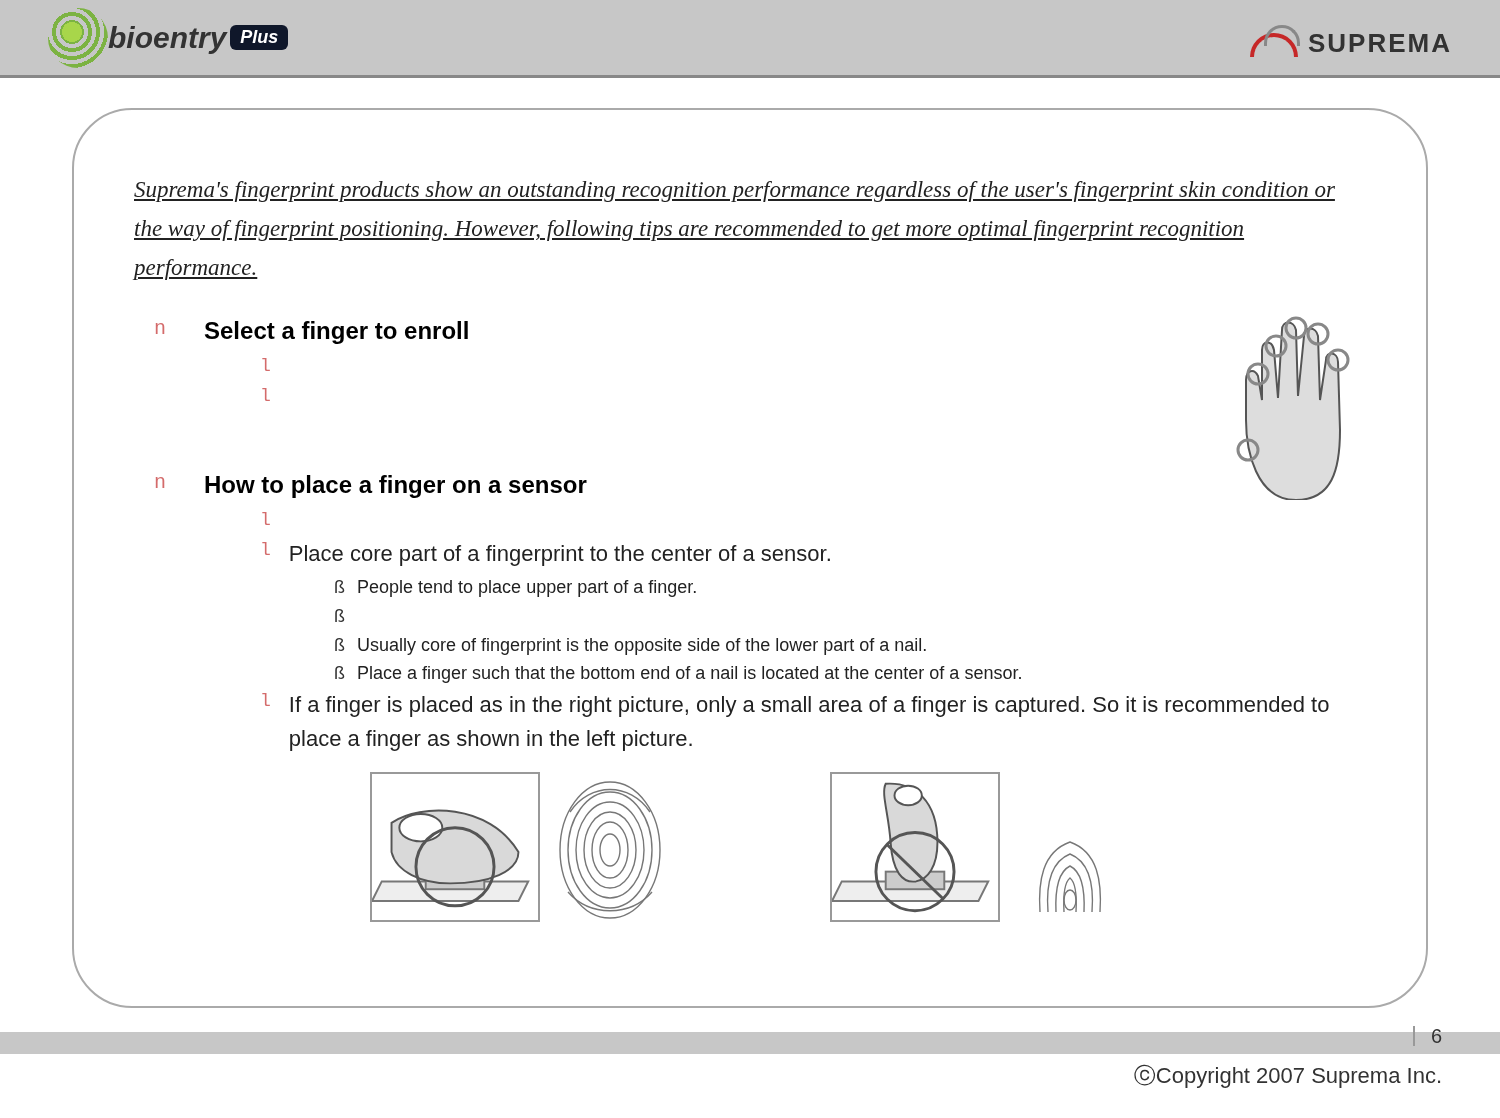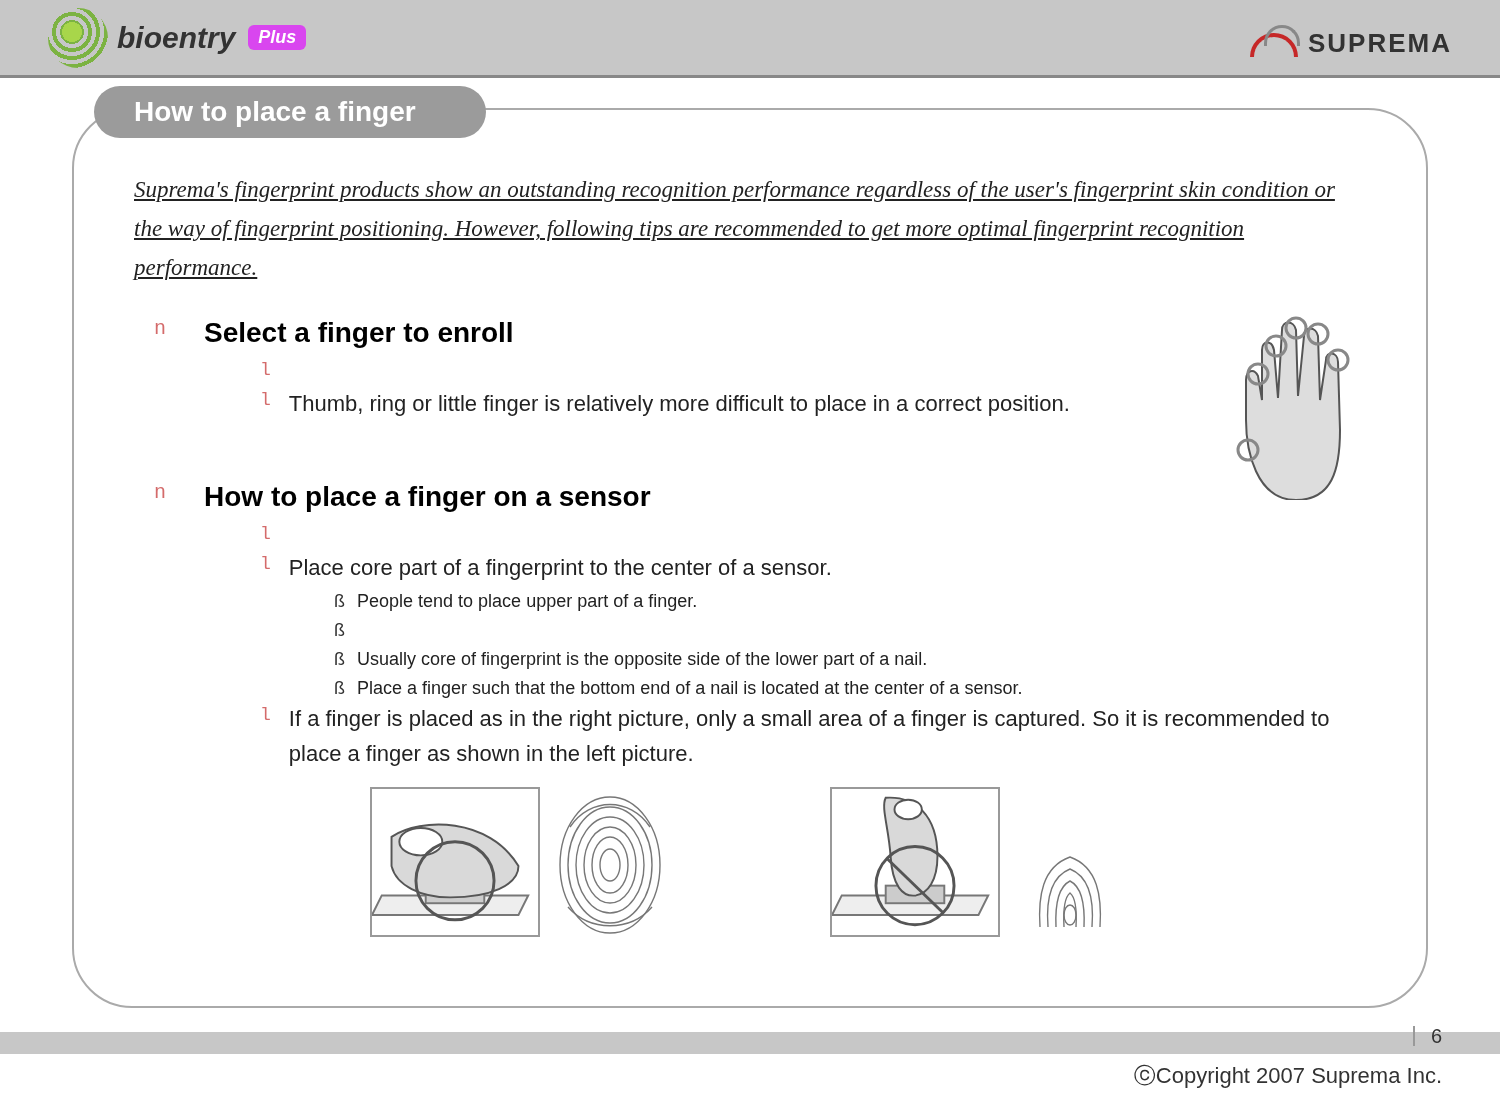--- a/index.html
+++ b/index.html
@@ -17,38 +17,38 @@
     background: #c7c7c7;
     border-bottom: 3px solid #888;
     display: flex;
     align-items: center;
     justify-content: space-between;
     padding: 0 48px;
   }
   .logo-left {
     display: flex;
     align-items: center;
-    gap: 9px;
+    gap: 0;
     justify-content: space-between;
   }
   .bioentry-swirl {
     width: 60px; height: 60px;
     border-radius: 50%;
     background: radial-gradient(circle at 40% 40%, #a8d64a 0 10px, transparent 10px),
                 repeating-radial-gradient(circle at 40% 40%, #7cb342 0 4px, transparent 4px 8px);
     position: relative;
   }
   .bioentry-text {
     font-size: 30px;
     font-weight: bold;
     font-style: italic;
     color: #333;
   }
   .plus-badge {
-    background: #d946ef;
+    background: #0f172a;
     color: #fff;
     font-size: 18px;
     font-weight: bold;
     font-style: italic;
     padding: 2px 10px;
     border-radius: 6px;
     margin-left: 4px;
   }
   .logo-right {
     display: flex;
@@ -119,21 +119,21 @@
     margin-left: 20px;
     margin-top: 24px;
     margin-bottom: 8px;
   }
   .bullet-n {
     font-family: "Courier New", monospace;
     color: #d46b6b;
     font-size: 20px;
   }
   .section-title {
-    font-size: 28px;
+    font-size: 24px;
     font-weight: bold;
     color: #000;
   }
   .sub-list {
     margin-left: 126px;
   }
   .sub-item {
     display: flex;
     gap: 18px;
     font-size: 22px;
@@ -230,35 +230,33 @@
     <span class="bioentry-text">bioentry</span>
     <span class="plus-badge">Plus</span>
   </div>
   <div class="logo-right">
     <div class="suprema-mark"></div>
     <span>SUPREMA</span>
   </div>
 </div>
 
 <div class="content-frame">
-  <div class="title-pill">How to place a finger</div>
 
   <p class="intro">Suprema's fingerprint products show an outstanding recognition performance regardless of the user's fingerprint skin condition or the way of fingerprint positioning. However, following tips are recommended to get more optimal fingerprint recognition performance.</p>
 
   <div class="section-head">
     <span class="bullet-n">n</span>
     <span class="section-title">Select a finger to enroll</span>
   </div>
   <div class="sub-list">
     <div class="sub-item">
       <span class="bullet-l">l</span>
     </div>
     <div class="sub-item">
       <span class="bullet-l">l</span>
-      <span>Thumb, ring or little finger is relatively more difficult to place in a correct position.</span>
     </div>
   </div>
 
   <div class="hand-img">
     <svg viewBox="0 0 180 210">
       <g fill="#ddd" stroke="#555" stroke-width="2">
         <path d="M90 210 C50 210 40 160 40 130 L40 90 C40 80 48 78 52 86 L56 110 L56 60 C56 50 66 50 68 60 L72 108 L76 40 C76 30 88 30 90 40 L92 106 L98 46 C98 36 110 36 112 46 L114 110 L120 70 C120 60 132 62 132 72 L134 140 C134 180 126 210 90 210 Z"></path>
       </g>
       <g fill="none" stroke="#888" stroke-width="3">
         <circle cx="52" cy="84" r="10"></circle>

